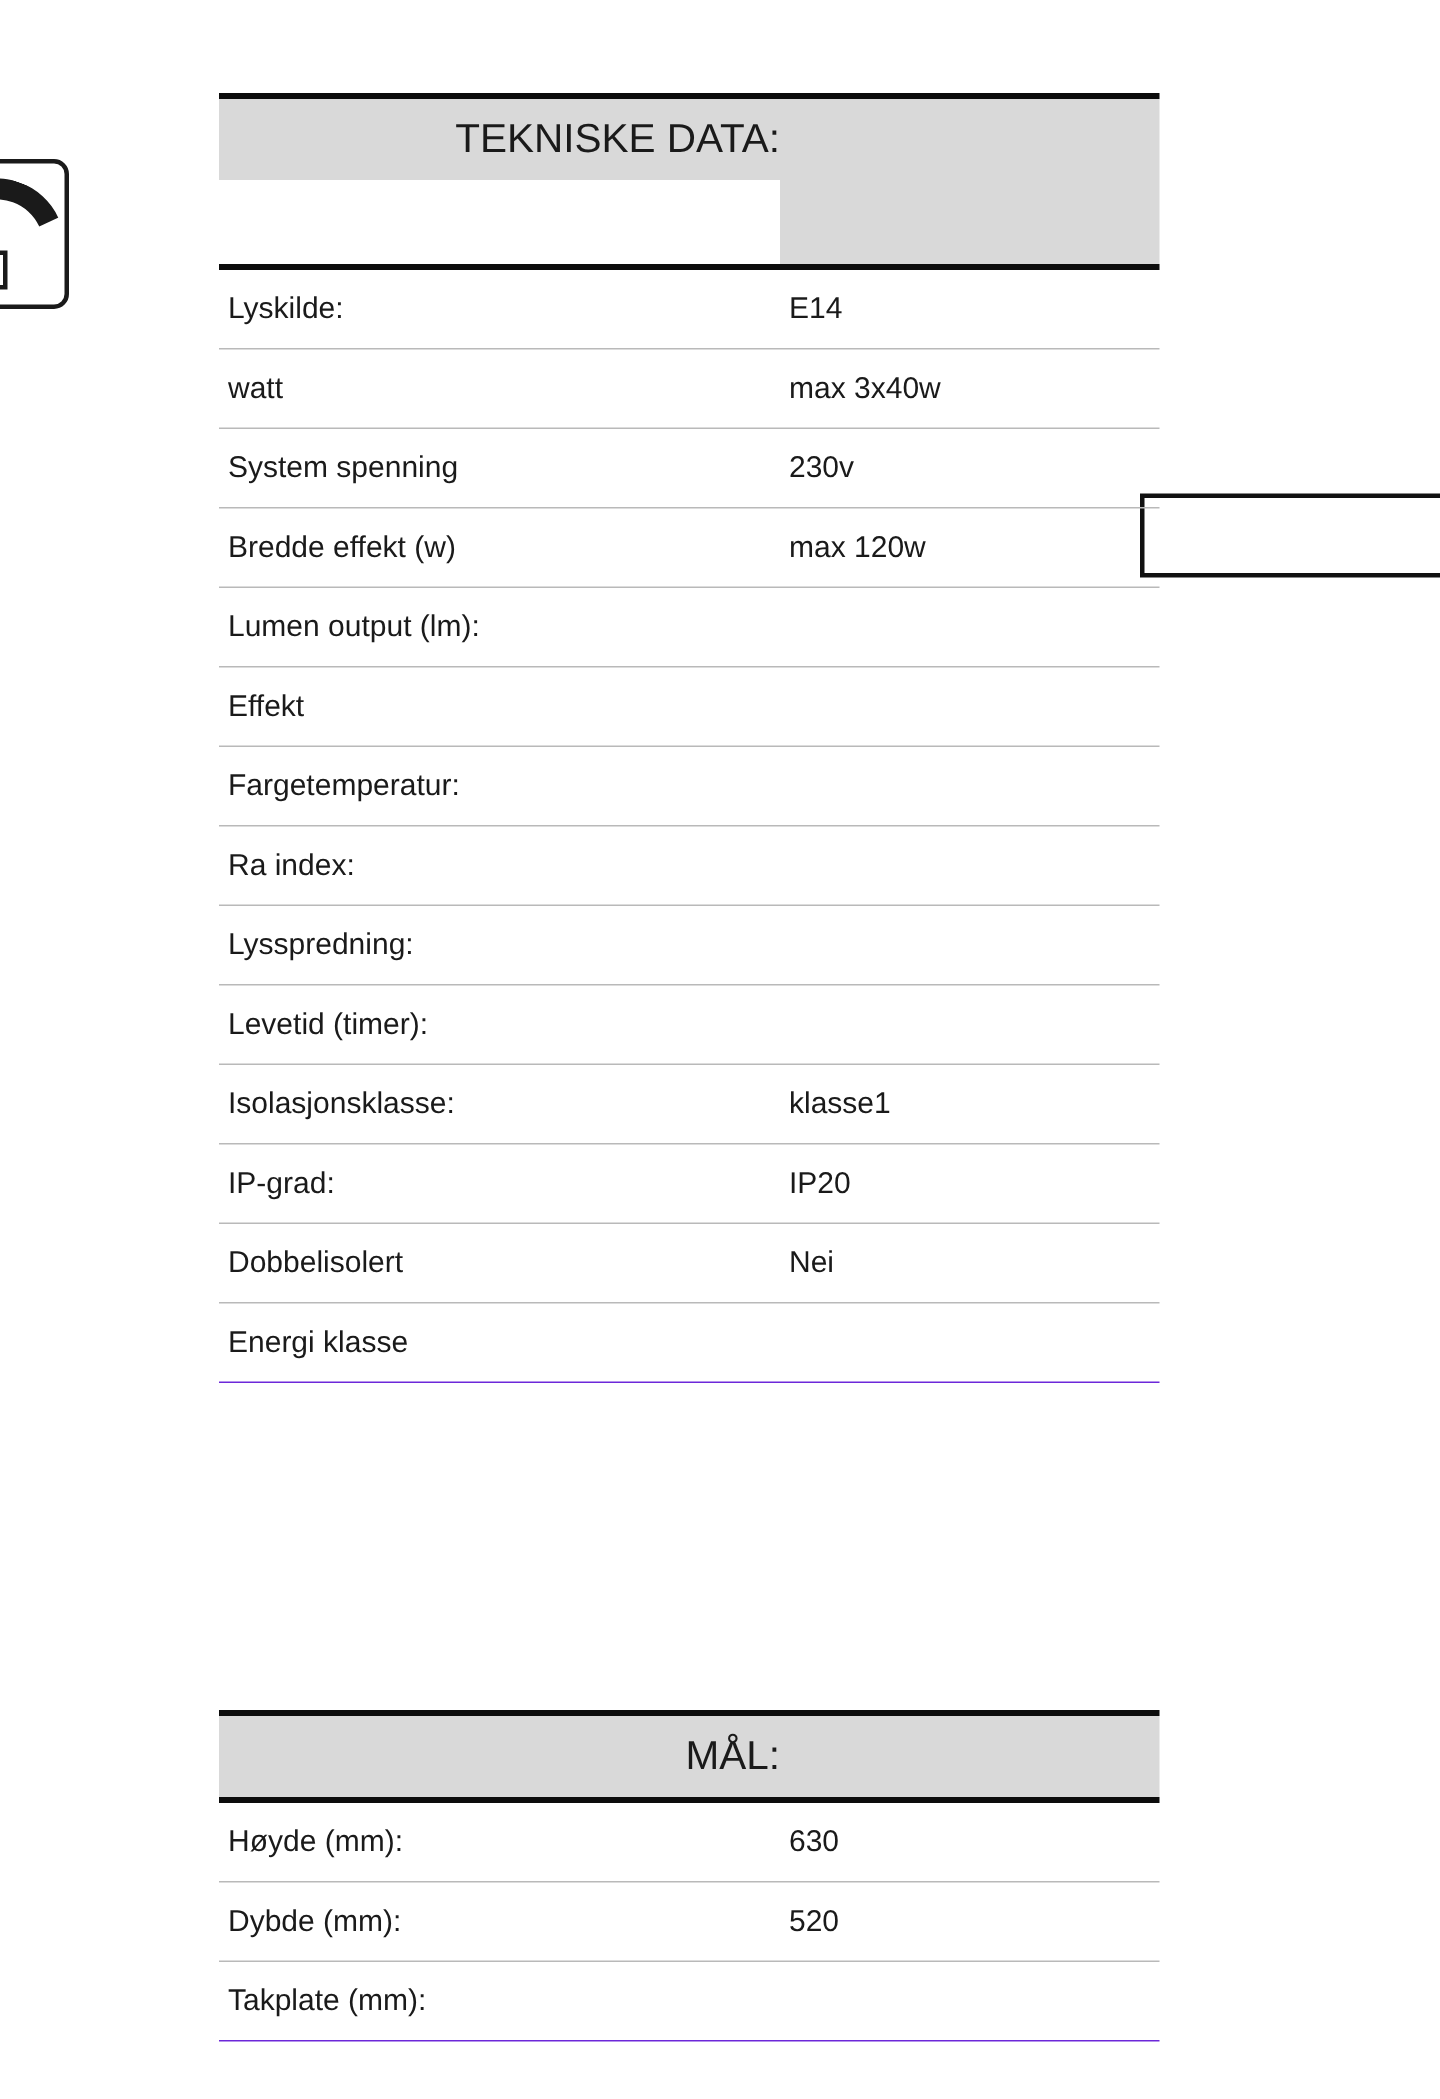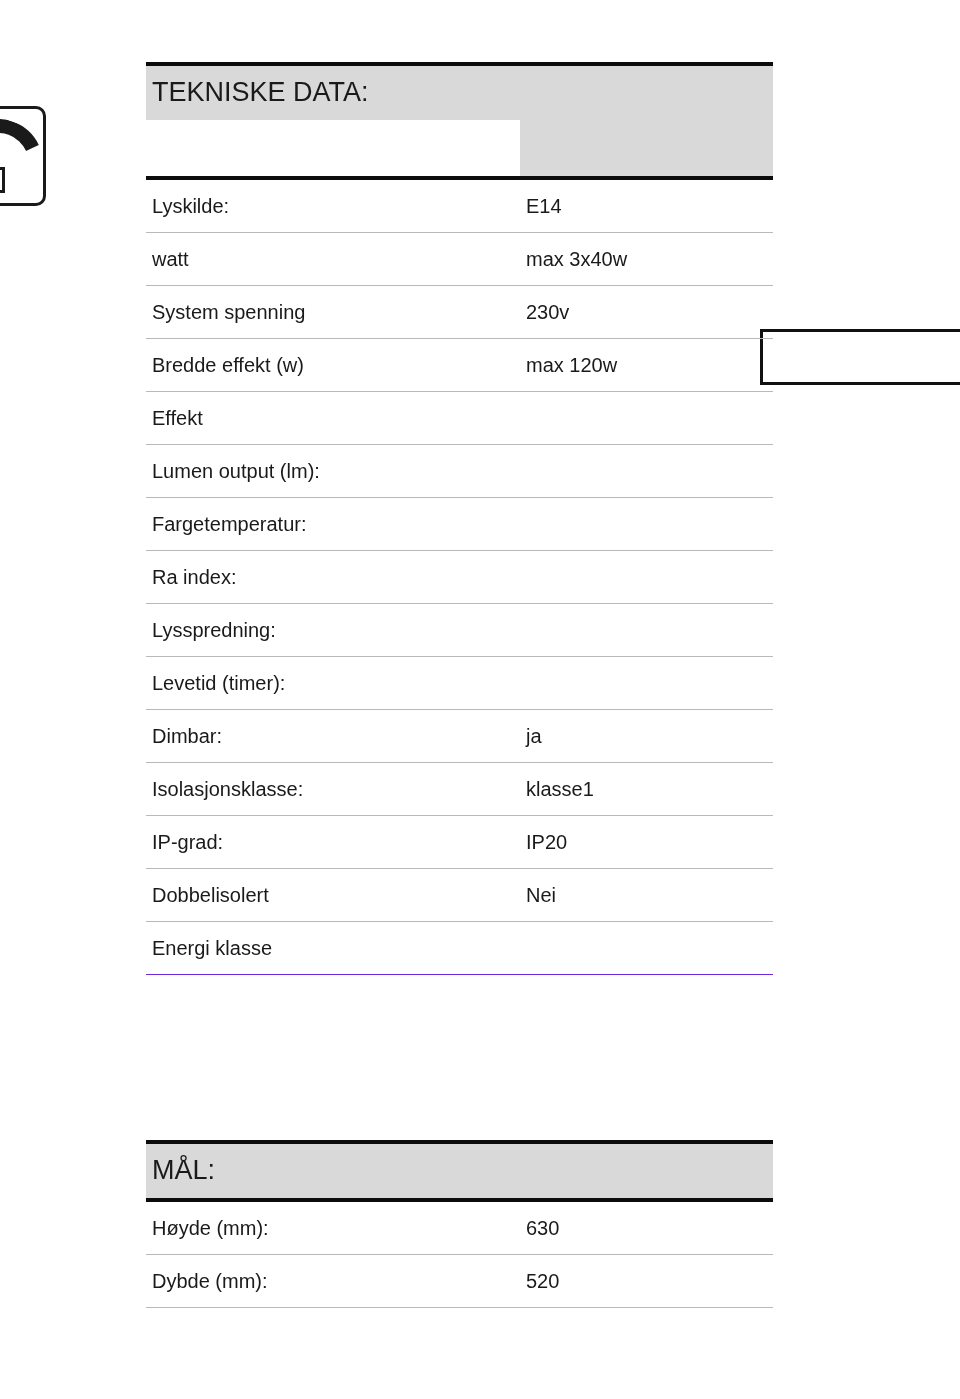--- a/index.html
+++ b/index.html
@@ -84,20 +84,21 @@
   .spec-table td.col-label { width: 368px; }
   .spec-table td.col-value { width: 247px; }
 
   
   tr.section-head td {
     background: #d9d9d9;
     border-top: 4px solid #0c0c0c;
     border-bottom: 4px solid #0c0c0c;
     height: 54px;
     font-size: 27px;
+    text-align: right;
   }
   tr.section-head.open-bottom td {
     border-bottom: none;
   }
   
   tr.sub-head td.col-label {
     background: #ffffff;
     border-bottom: 4px solid #0c0c0c;
     border-top: none;
     height: 56px;
@@ -141,46 +142,42 @@
     </tr>
     <tr>
       <td class="col-label">System spenning</td>
       <td class="col-value">230v</td>
     </tr>
     <tr>
       <td class="col-label">Bredde effekt (w)</td>
       <td class="col-value">max 120w</td>
     </tr>
     <tr>
+      <td class="col-label">Lumen output (lm):</td>
+      <td class="col-value"></td>
+    </tr>
+    <tr>
       <td class="col-label">Effekt</td>
       <td class="col-value"></td>
     </tr>
     <tr>
-      <td class="col-label">Lumen output (lm):</td>
-      <td class="col-value"></td>
-    </tr>
-    <tr>
       <td class="col-label">Fargetemperatur:</td>
       <td class="col-value"></td>
     </tr>
     <tr>
       <td class="col-label">Ra index:</td>
       <td class="col-value"></td>
     </tr>
     <tr>
       <td class="col-label">Lysspredning:</td>
       <td class="col-value"></td>
     </tr>
     <tr>
       <td class="col-label">Levetid (timer):</td>
       <td class="col-value"></td>
-    </tr>
-    <tr>
-      <td class="col-label">Dimbar:</td>
-      <td class="col-value">ja</td>
     </tr>
     <tr>
       <td class="col-label">Isolasjonsklasse:</td>
       <td class="col-value">klasse1</td>
     </tr>
     <tr>
       <td class="col-label">IP-grad:</td>
       <td class="col-value">IP20</td>
     </tr>
     <tr>
@@ -201,14 +198,18 @@
       <td class="col-value"></td>
     </tr>
     <tr>
       <td class="col-label">Høyde (mm):</td>
       <td class="col-value">630</td>
     </tr>
     <tr>
       <td class="col-label">Dybde (mm):</td>
       <td class="col-value">520</td>
     </tr>
+    <tr class="last-row">
+      <td class="col-label">Takplate (mm):</td>
+      <td class="col-value"></td>
+    </tr>
   </tbody>
 </table>
 
 </body></html>

